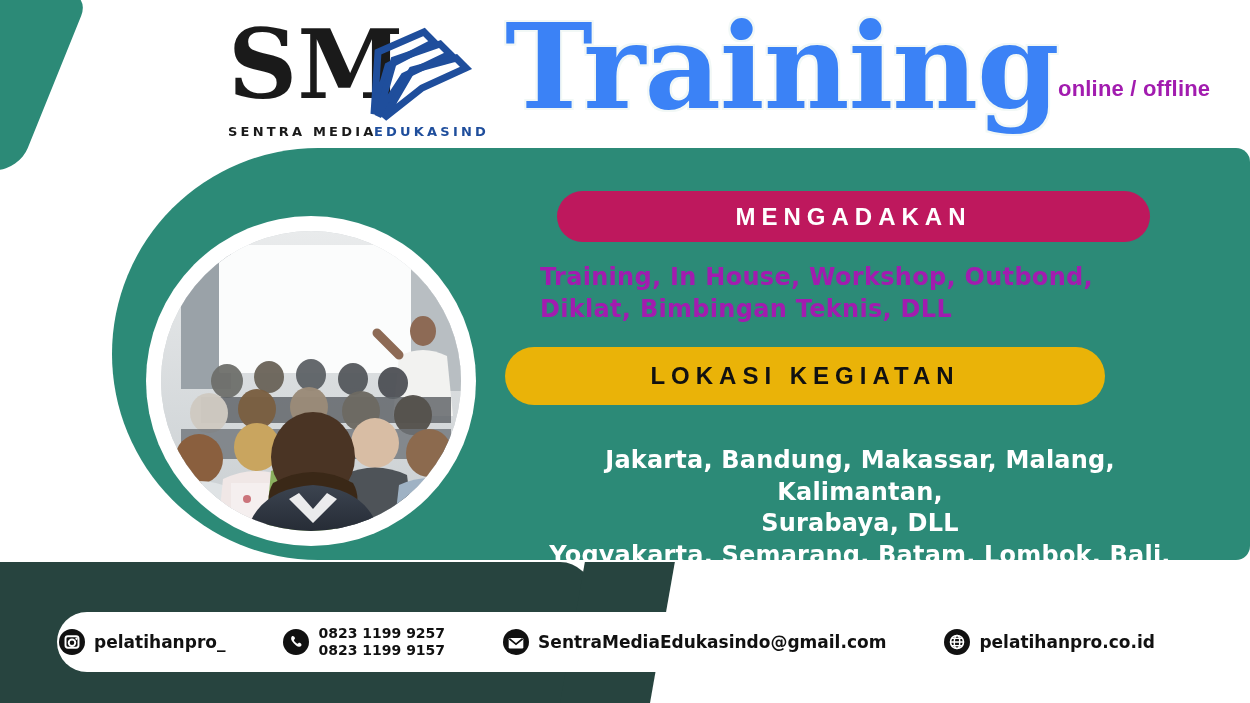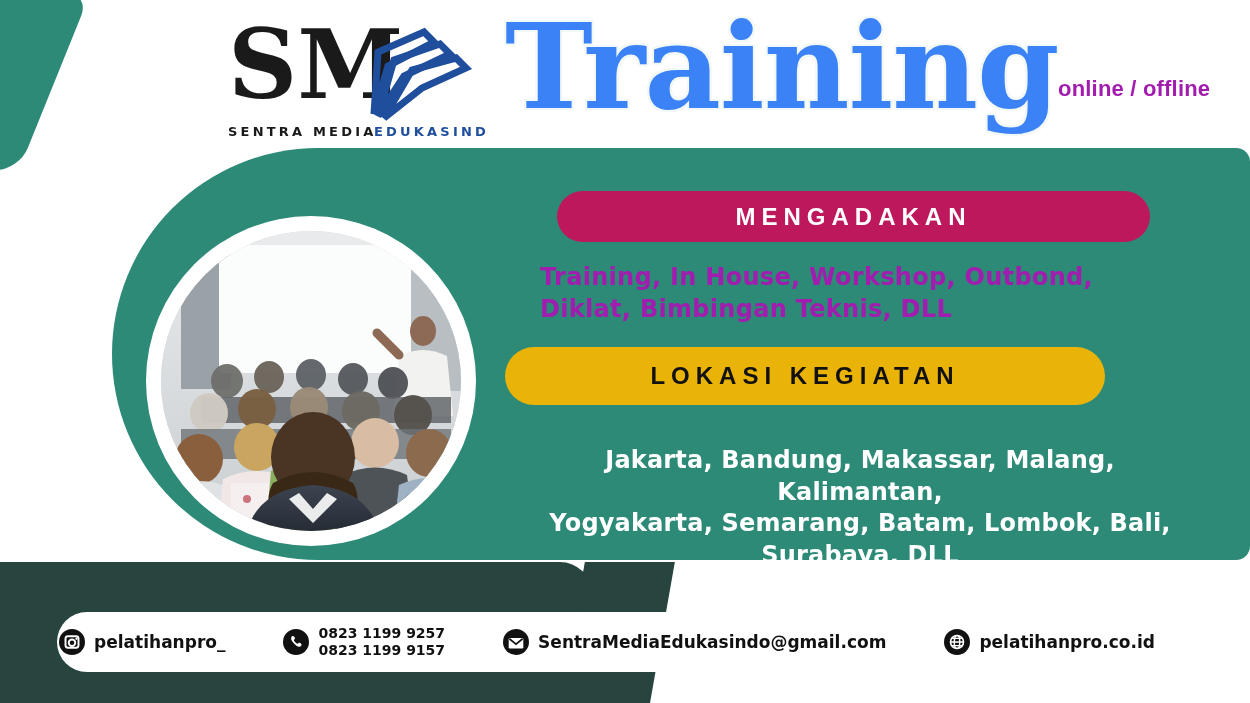--- a/index.html
+++ b/index.html
@@ -228,22 +228,22 @@
   <div class="list-dark">
     <div>Training, In House, Workshop, Outbond,</div>
     <div>Diklat, Bimbingan Teknis,  DLL</div>
   </div>
 
   <div class="badge-light">
     <span>LOKASI KEGIATAN</span>
   </div>
   <div class="list-light">
     <div>Jakarta, Bandung, Makassar, Malang, Kalimantan,</div>
+    <div>Surabaya, DLL</div>
     <div>Yogyakarta, Semarang, Batam, Lombok, Bali,</div>
-    <div>Surabaya, DLL</div>
   </div>
 
   <div class="footer-dark"></div>
   <div class="footer-dark-tail"></div>
   <div class="footer-pill"></div>
 
   <div class="contacts">
 
     <div class="c-item">
       <svg class="ic" viewBox="0 0 32 32">

